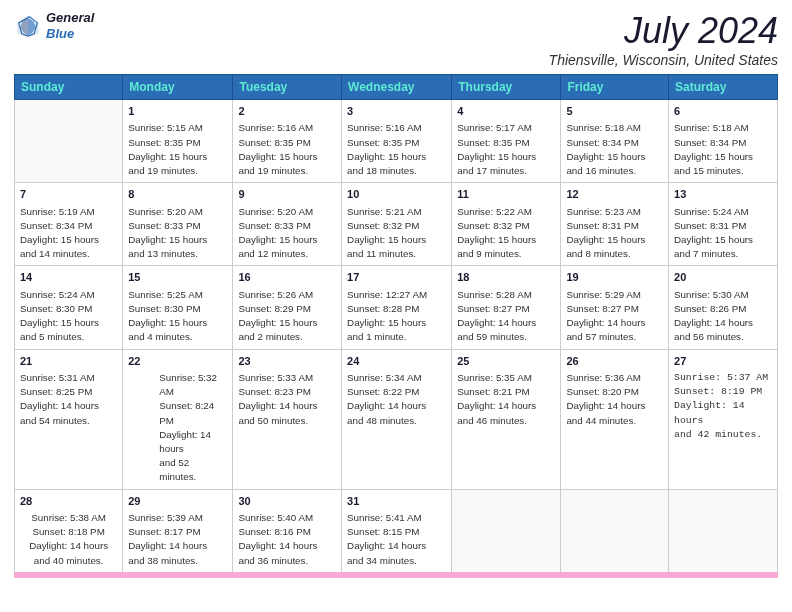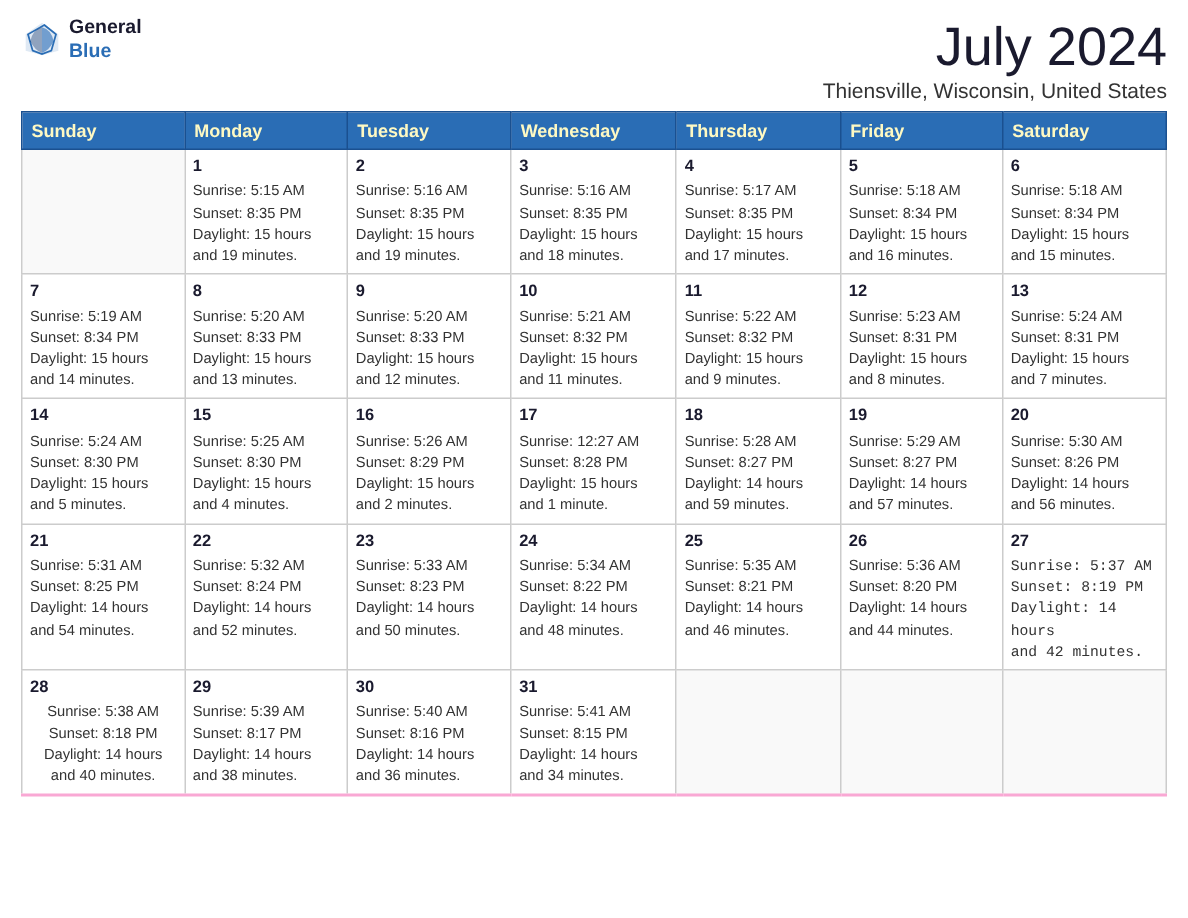--- a/index.html
+++ b/index.html
@@ -14,20 +14,21 @@
       width: 792px;
       height: 612px;
       padding: 10px 14px;
       background: #fff;
     }
     .header {
       display: flex;
       justify-content: space-between;
       align-items: flex-start;
       margin-bottom: 6px;
+      font-style: italic;
     }
     .logo {
       display: flex;
       align-items: center;
       gap: 4px;
     }
     .logo-text {
       font-size: 13px;
       font-weight: bold;
       line-height: 1.2;
@@ -50,21 +51,21 @@
       font-size: 14px;
       color: #333;
     }
     .calendar {
       width: 100%;
       border-collapse: collapse;
       font-size: 10.5px;
     }
     .calendar thead tr th {
       background: #2a6db5;
-      color: #fef9c3;
+      color: #5eead4;
       padding: 5px 6px;
       text-align: left;
       font-size: 12px;
       font-weight: bold;
       border: 1px solid #1a5090;
     }
     .calendar tbody tr td {
       vertical-align: top;
       padding: 4px 5px;
       border: 1px solid #ccc;
@@ -85,21 +86,21 @@
       color: #1a1a2e;
       display: block;
       margin-bottom: 2px;
     }
     .day-info {
       font-size: 9.8px;
       color: #333;
       line-height: 1.45;
     }
     .calendar tbody tr:last-child td {
-      border-bottom: 2px solid #f9a8d4;
+      border-bottom: 6px solid #f9a8d4;
     }
   </style>
 </head>
 <body>
 
 <div class="page">
   <div class="header">
     <div class="logo">
       <svg class="logo-icon" viewBox="0 0 36 36" xmlns="http://www.w3.org/2000/svg">
         <rect x="0" y="0" width="36" height="36" fill="white"></rect>
@@ -282,21 +283,21 @@
         <tr>
           <td>
             <span class="day-number">21</span>
             <div class="day-info" style="white-space: pre-line;">Sunrise: 5:31 AM
 Sunset: 8:25 PM
 Daylight: 14 hours
 and 54 minutes.</div>
           </td>
           <td>
             <span class="day-number">22</span>
-            <div class="day-info" style="white-space: pre-line;">Sunrise: 5:32 AM
+            <div class="day-info" style="white-space: pre-line; margin-left: 31px;">Sunrise: 5:32 AM
 Sunset: 8:24 PM
 Daylight: 14 hours
 and 52 minutes.</div>
           </td>
           <td>
             <span class="day-number">23</span>
             <div class="day-info" style="white-space: pre-line;">Sunrise: 5:33 AM
 Sunset: 8:23 PM
 Daylight: 14 hours
 and 50 minutes.</div>

